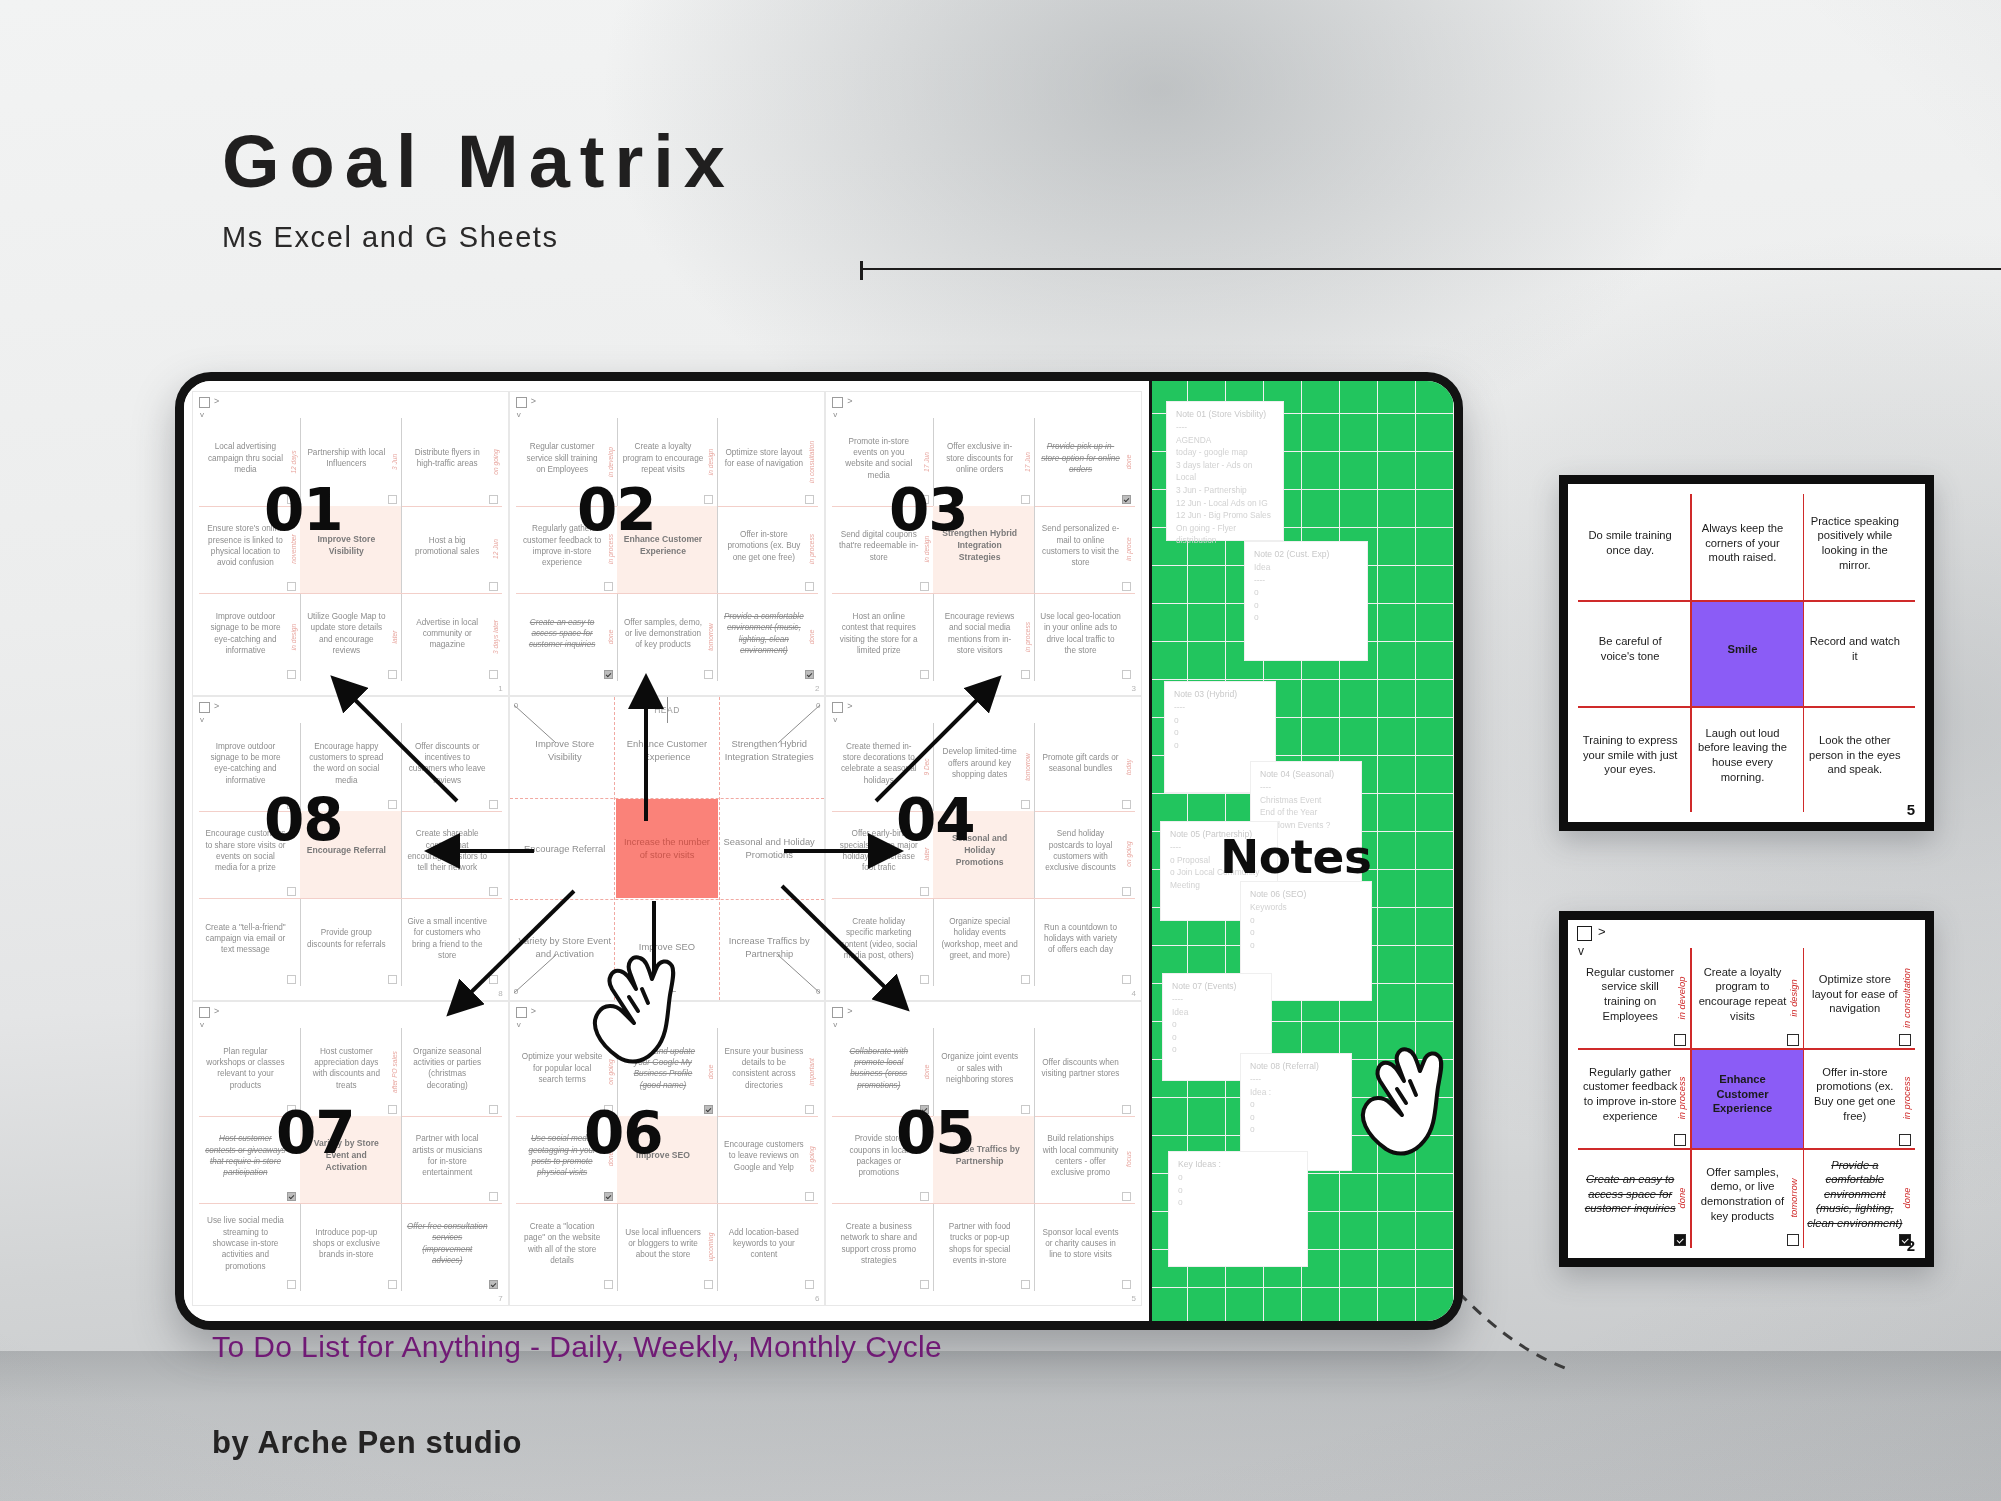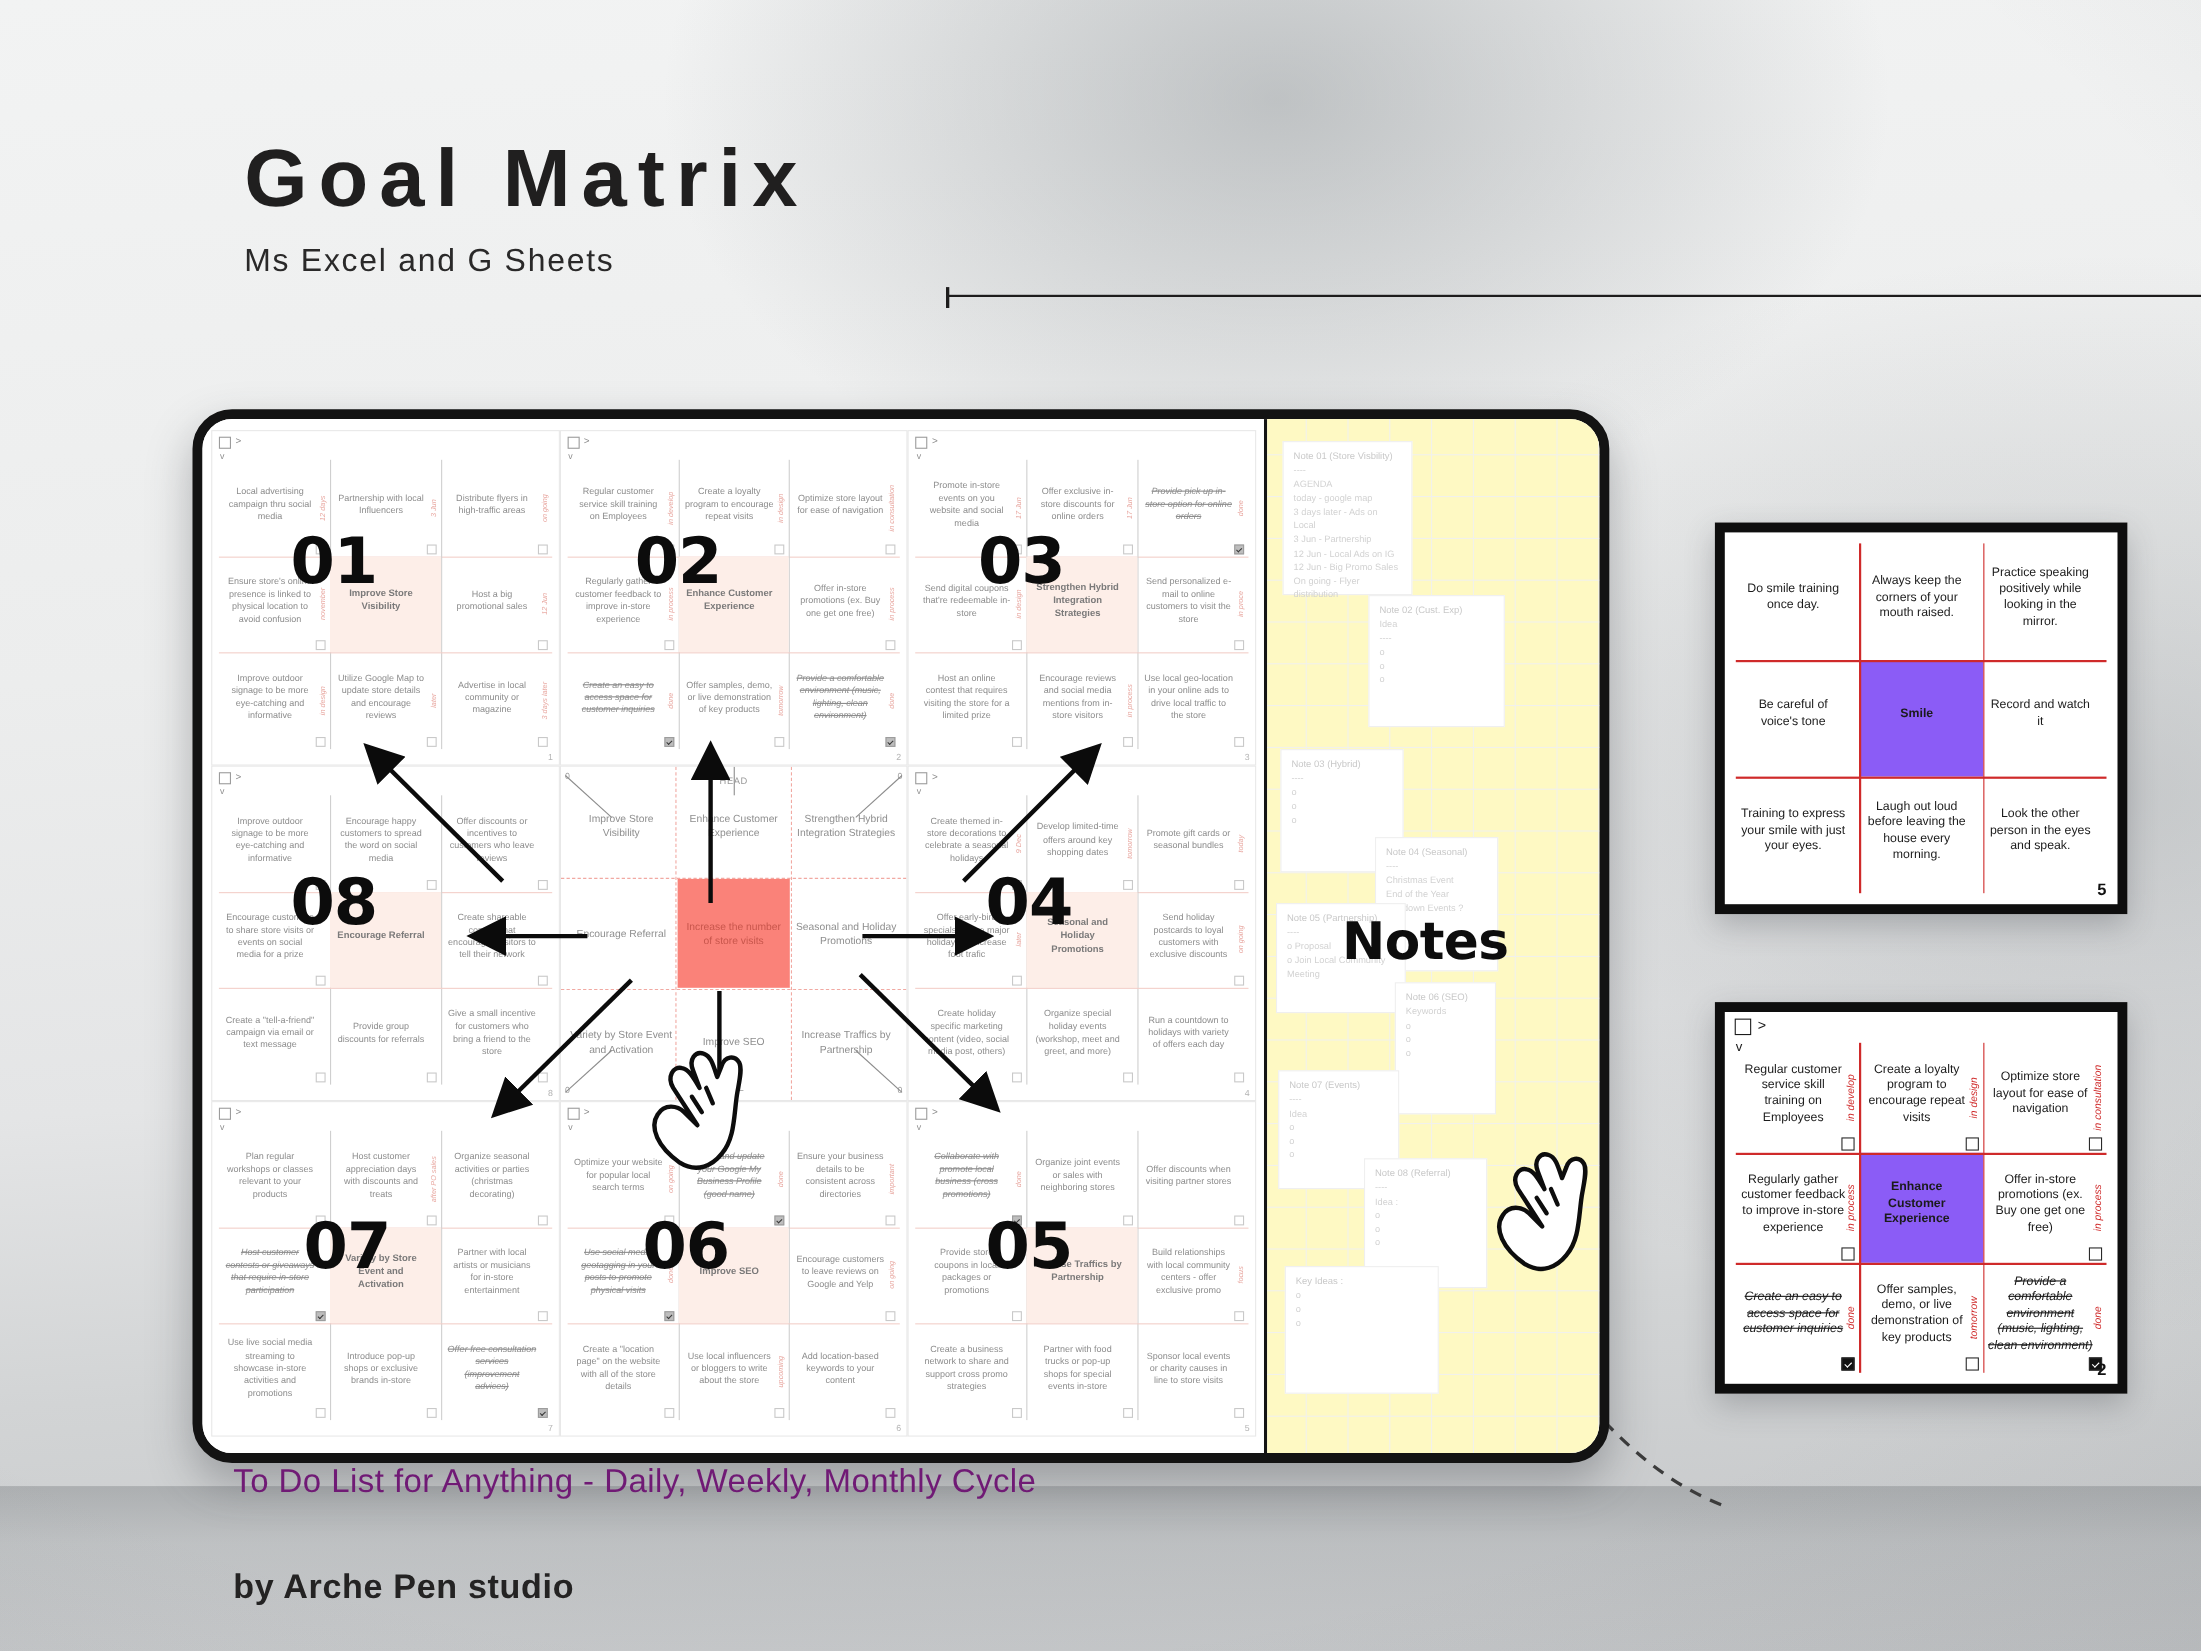--- a/index.html
+++ b/index.html
@@ -28,21 +28,21 @@
   .foot{position:absolute;left:212px;top:1330px;font-size:30px;letter-spacing:.4px;color:#701a75;z-index:6;}
   .by{position:absolute;left:212px;top:1425px;font-size:31px;font-weight:700;letter-spacing:.6px;color:#242323;z-index:6;}
 
   
   .board{position:absolute;left:175px;top:372px;width:1270px;height:940px;
     background:#fdfdfd;border:9px solid #131313;border-radius:36px;box-shadow:0 18px 40px rgba(60,64,68,.35);
     overflow:hidden;z-index:4;}
   .board-inner{position:absolute;inset:0;display:flex;}
   .page-left{position:relative;width:965px;height:100%;background:#fff;}
   .spine{width:3px;background:#141414;height:100%;}
-  .page-right{position:relative;flex:1;background:#fef9c3;}
+  .page-right{position:relative;flex:1;background:#22c55e;}
 
   
   .matrix{position:absolute;left:8px;top:10px;width:950px;height:915px;
     display:grid;grid-template-columns:repeat(3,1fr);grid-template-rows:repeat(3,1fr);}
   .qblock{position:relative;border:1px solid #e8e8e8;overflow:hidden;}
 
   
   .q3{position:absolute;left:6px;top:26px;right:6px;bottom:14px;
     display:grid;grid-template-columns:1fr 1fr 1fr;grid-template-rows:1fr 1fr 1fr;}
   .cell{position:relative;display:flex;align-items:center;justify-content:center;padding:5px 14px 12px 6px;
@@ -638,21 +638,21 @@
 Christmas Event
 End of the Year
 Rundown Events ?</p>
           </div>
           <div class="note" style="left: 8px; top: 440px; width: 118px; height: 100px;">
             <h5>Note 05 (Partnership)</h5>
             <p style="white-space: pre-line;">----
 o Proposal
 o Join Local Community Meeting</p>
           </div>
-          <div class="note" style="left: 116px; top: 500px; width: 92px; height: 120px; margin-top: 12px;">
+          <div class="note" style="left: 88px; top: 500px; width: 132px; height: 120px;">
             <h5>Note 06 (SEO)</h5>
             <p style="white-space: pre-line;">Keywords
 o
 o
 o</p>
           </div>
           <div class="note" style="left: 10px; top: 592px; width: 110px; height: 108px;">
             <h5>Note 07 (Events)</h5>
             <p style="white-space: pre-line;">----
 Idea

